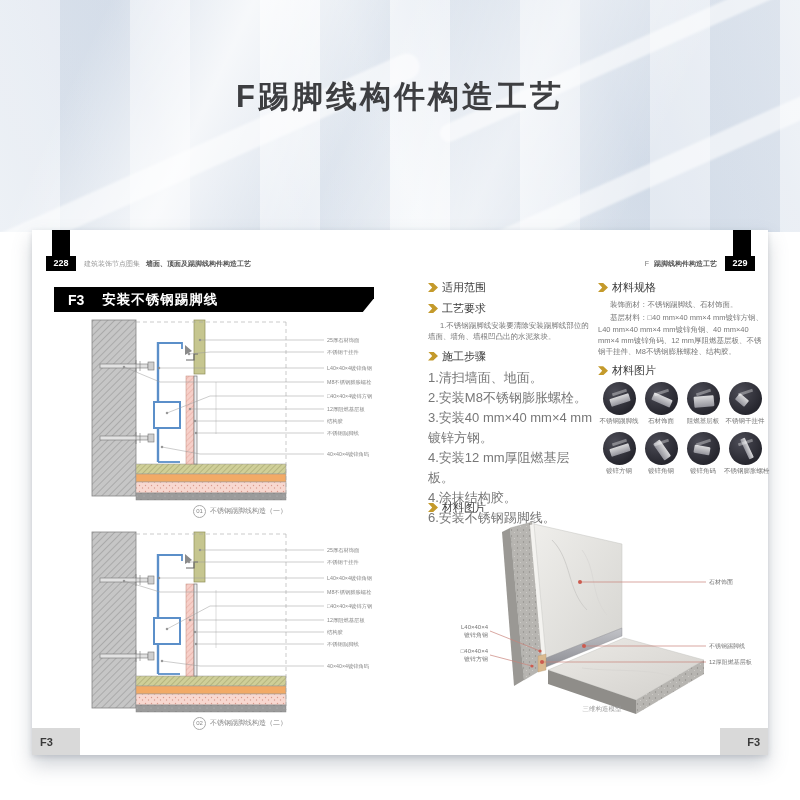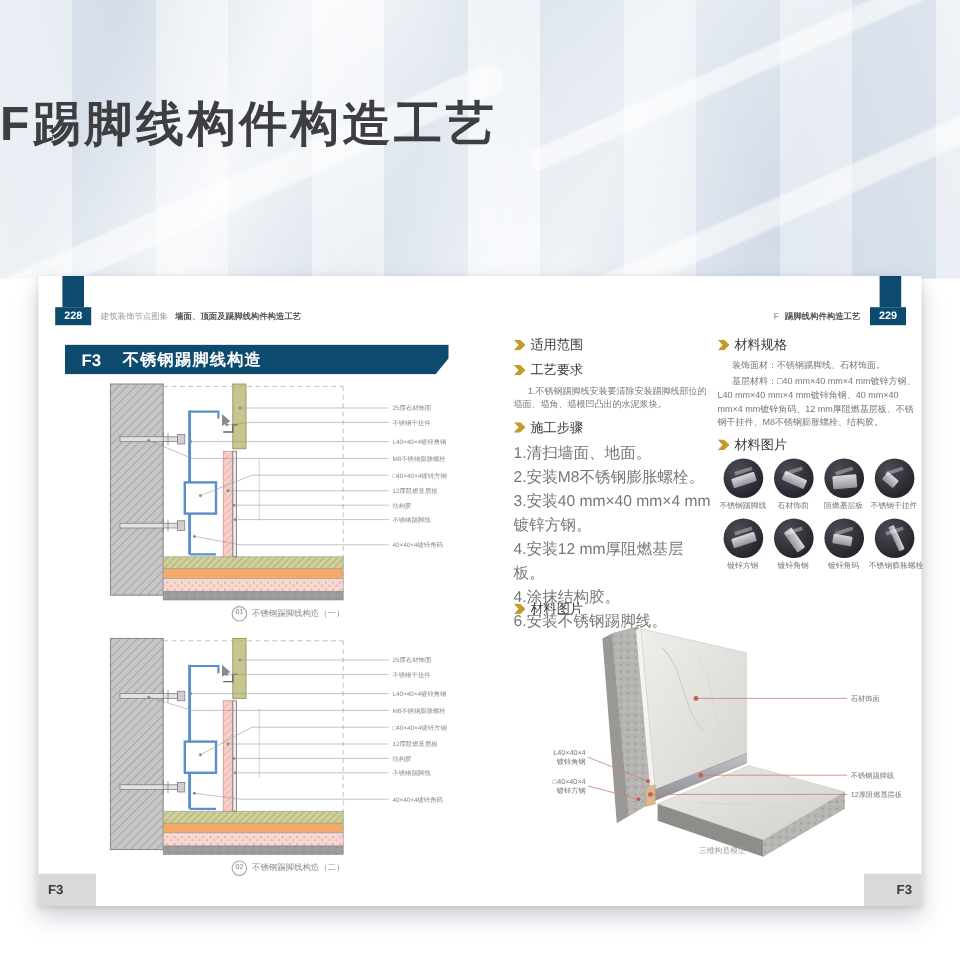--- a/index.html
+++ b/index.html
@@ -8,26 +8,26 @@
   .banner{position:absolute;left:0;top:0;width:800px;height:232px;
     background:
       linear-gradient(115deg, rgba(255,255,255,0) 12%, rgba(255,255,255,.75) 28%, rgba(255,255,255,0) 45%, rgba(255,255,255,.5) 63%, rgba(255,255,255,0) 80%),
       repeating-linear-gradient(90deg, rgba(255,255,255,.35) 0 60px, rgba(205,215,228,.35) 60px 130px),
       linear-gradient(70deg,#e3e9f1 0%,#d9e1ec 22%,#eef2f7 48%,#d5deea 75%,#e7ecf3 100%);
     overflow:hidden;}
   .banner .streak{position:absolute;background:rgba(255,255,255,.55);transform:rotate(-24deg);border-radius:40px;filter:blur(1px);}
   .banner .s1{left:-60px;top:150px;width:500px;height:26px;}
   .banner .s2{left:420px;top:30px;width:480px;height:18px;}
   .banner .s3{left:260px;top:200px;width:620px;height:22px;}
-  .banner-title{position:absolute;left:0;top:76px;width:100%;font-size:40px;font-weight:bold;color:#3d3e41;letter-spacing:3px;}
+  .banner-title{position:absolute;left:0;top:76px;width:100%;text-align:center;font-size:31px;font-weight:bold;color:#3d3e41;letter-spacing:3px;}
   .banner-sub{position:absolute;left:0;top:156px;width:100%;text-align:center;font-size:27px;font-weight:bold;color:#3d3e41;letter-spacing:1px;}
   
   .spread{position:absolute;left:32px;top:230px;width:736px;height:525px;background:#fff;
     box-shadow:0 10px 18px rgba(100,110,125,.30), 0 2px 5px rgba(100,110,125,.22);}
-  .gold{background:#0c4a6e;}
+  .gold{background:#000000;}
   .gold-bar-left{position:absolute;left:20px;top:0;width:18px;height:26px;}
   .gold-bar-right{position:absolute;right:17px;top:0;width:18px;height:26px;}
   .pagenum-box{position:absolute;width:30px;height:15px;color:#fff;font-size:9px;font-weight:bold;text-align:center;line-height:15px;}
   .pn-left{left:14px;top:26px;}
   .pn-right{right:13px;top:26px;}
   .lp-head{position:absolute;left:52px;top:29px;font-size:7px;color:#999;white-space:nowrap;}
   .lp-head b{color:#555;margin-left:6px;font-size:7px;}
   .rp-head{position:absolute;right:51px;top:29px;font-size:7px;color:#555;white-space:nowrap;text-align:right;}
   .rp-head .code{margin-right:5px;color:#777;}
   .rp-head b{font-weight:bold;}
@@ -100,21 +100,21 @@
   </div>
 
   <div class="gold gold-bar-right"></div>
   <div class="gold pagenum-box pn-right">229</div>
   <div class="rp-head">
     <span class="code">F</span><b>踢脚线构件构造工艺</b>
   </div>
 
   <div class="gold f3-banner">
     <span class="code">F3</span>
-    <span class="ttl">不锈钢踢脚线构造</span>
+    <span class="ttl">安装不锈钢踢脚线</span>
   </div>
 
   <svg class="diag diag1" viewBox="0 0 300 185">
     <defs>
       <pattern id="hatchWall" width="5" height="5" patternTransform="rotate(45)" patternUnits="userSpaceOnUse">
         <rect width="5" height="5" fill="#c6c6c6"></rect>
           <line x1="0" y1="0" x2="0" y2="5" stroke="#8e8e8e" stroke-width="1"></line>
       </pattern>
       <pattern id="hatchPink" width="4" height="4" patternTransform="rotate(45)" patternUnits="userSpaceOnUse">
         <rect width="4" height="4" fill="#f6cfc8"></rect>

